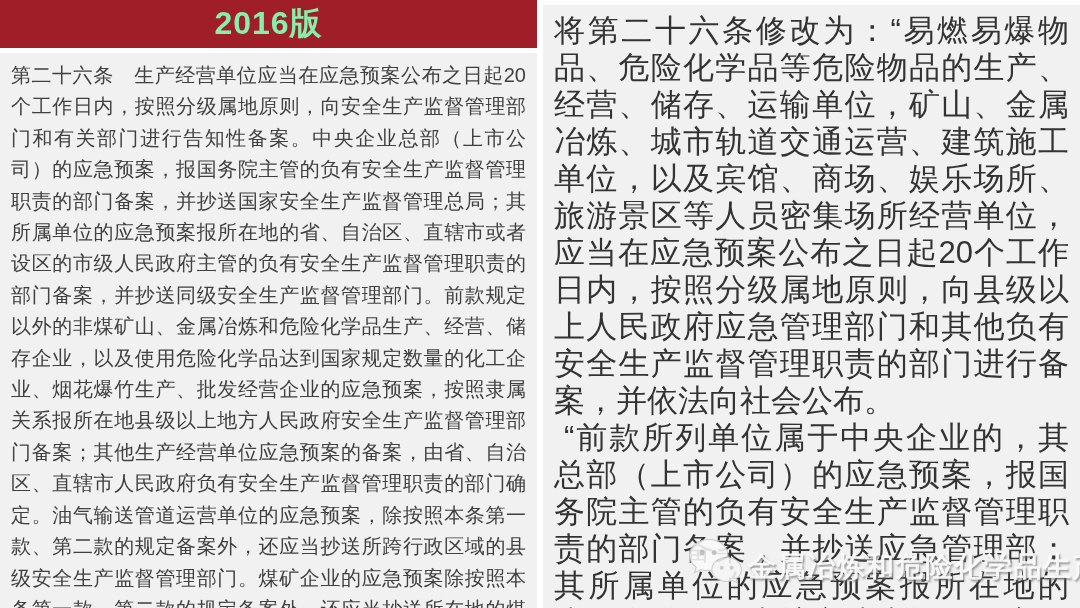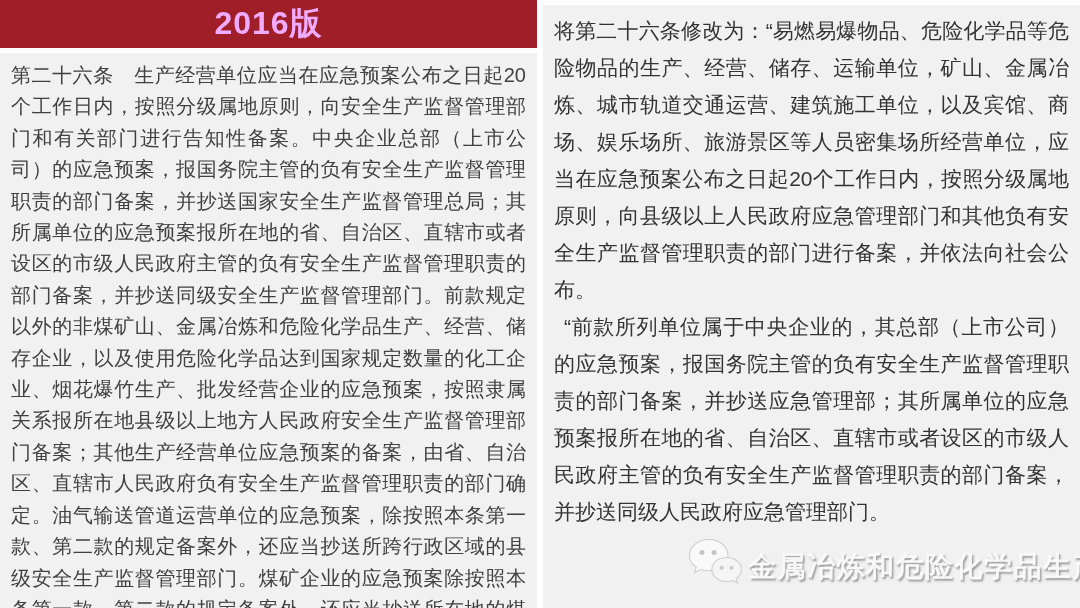--- a/index.html
+++ b/index.html
@@ -18,21 +18,21 @@
     overflow: hidden;
   }
   .column {
     width: 537px;
     display: flex;
     flex-direction: column;
   }
   .col-header {
     height: 48px;
     background: var(--header-red, #A01E28);
-    color: #f0abfc;
+    color: #86efac;
     font-size: 32px;
     font-weight: bold;
     display: flex;
     align-items: center;
     justify-content: center;
     letter-spacing: 1px;
     flex: 0 0 auto;
     text-align: center;
   }
   .col-body {
@@ -47,21 +47,21 @@
   .col-body p {
     margin: 0;
     text-align: justify;
   }
   .body-2016 p {
     font-size: 20px;
     line-height: 31.4px;
     color: #404040;
   }
   .body-2019 p {
-    font-size: 21px;
+    font-size: 31px;
     line-height: 37px;
     color: #333333;
   }
   .body-2019 p.para-indent {
     text-indent: 10px;
   }
   .watermark {
     position: absolute;
     left: 686px;
     top: 534px;

